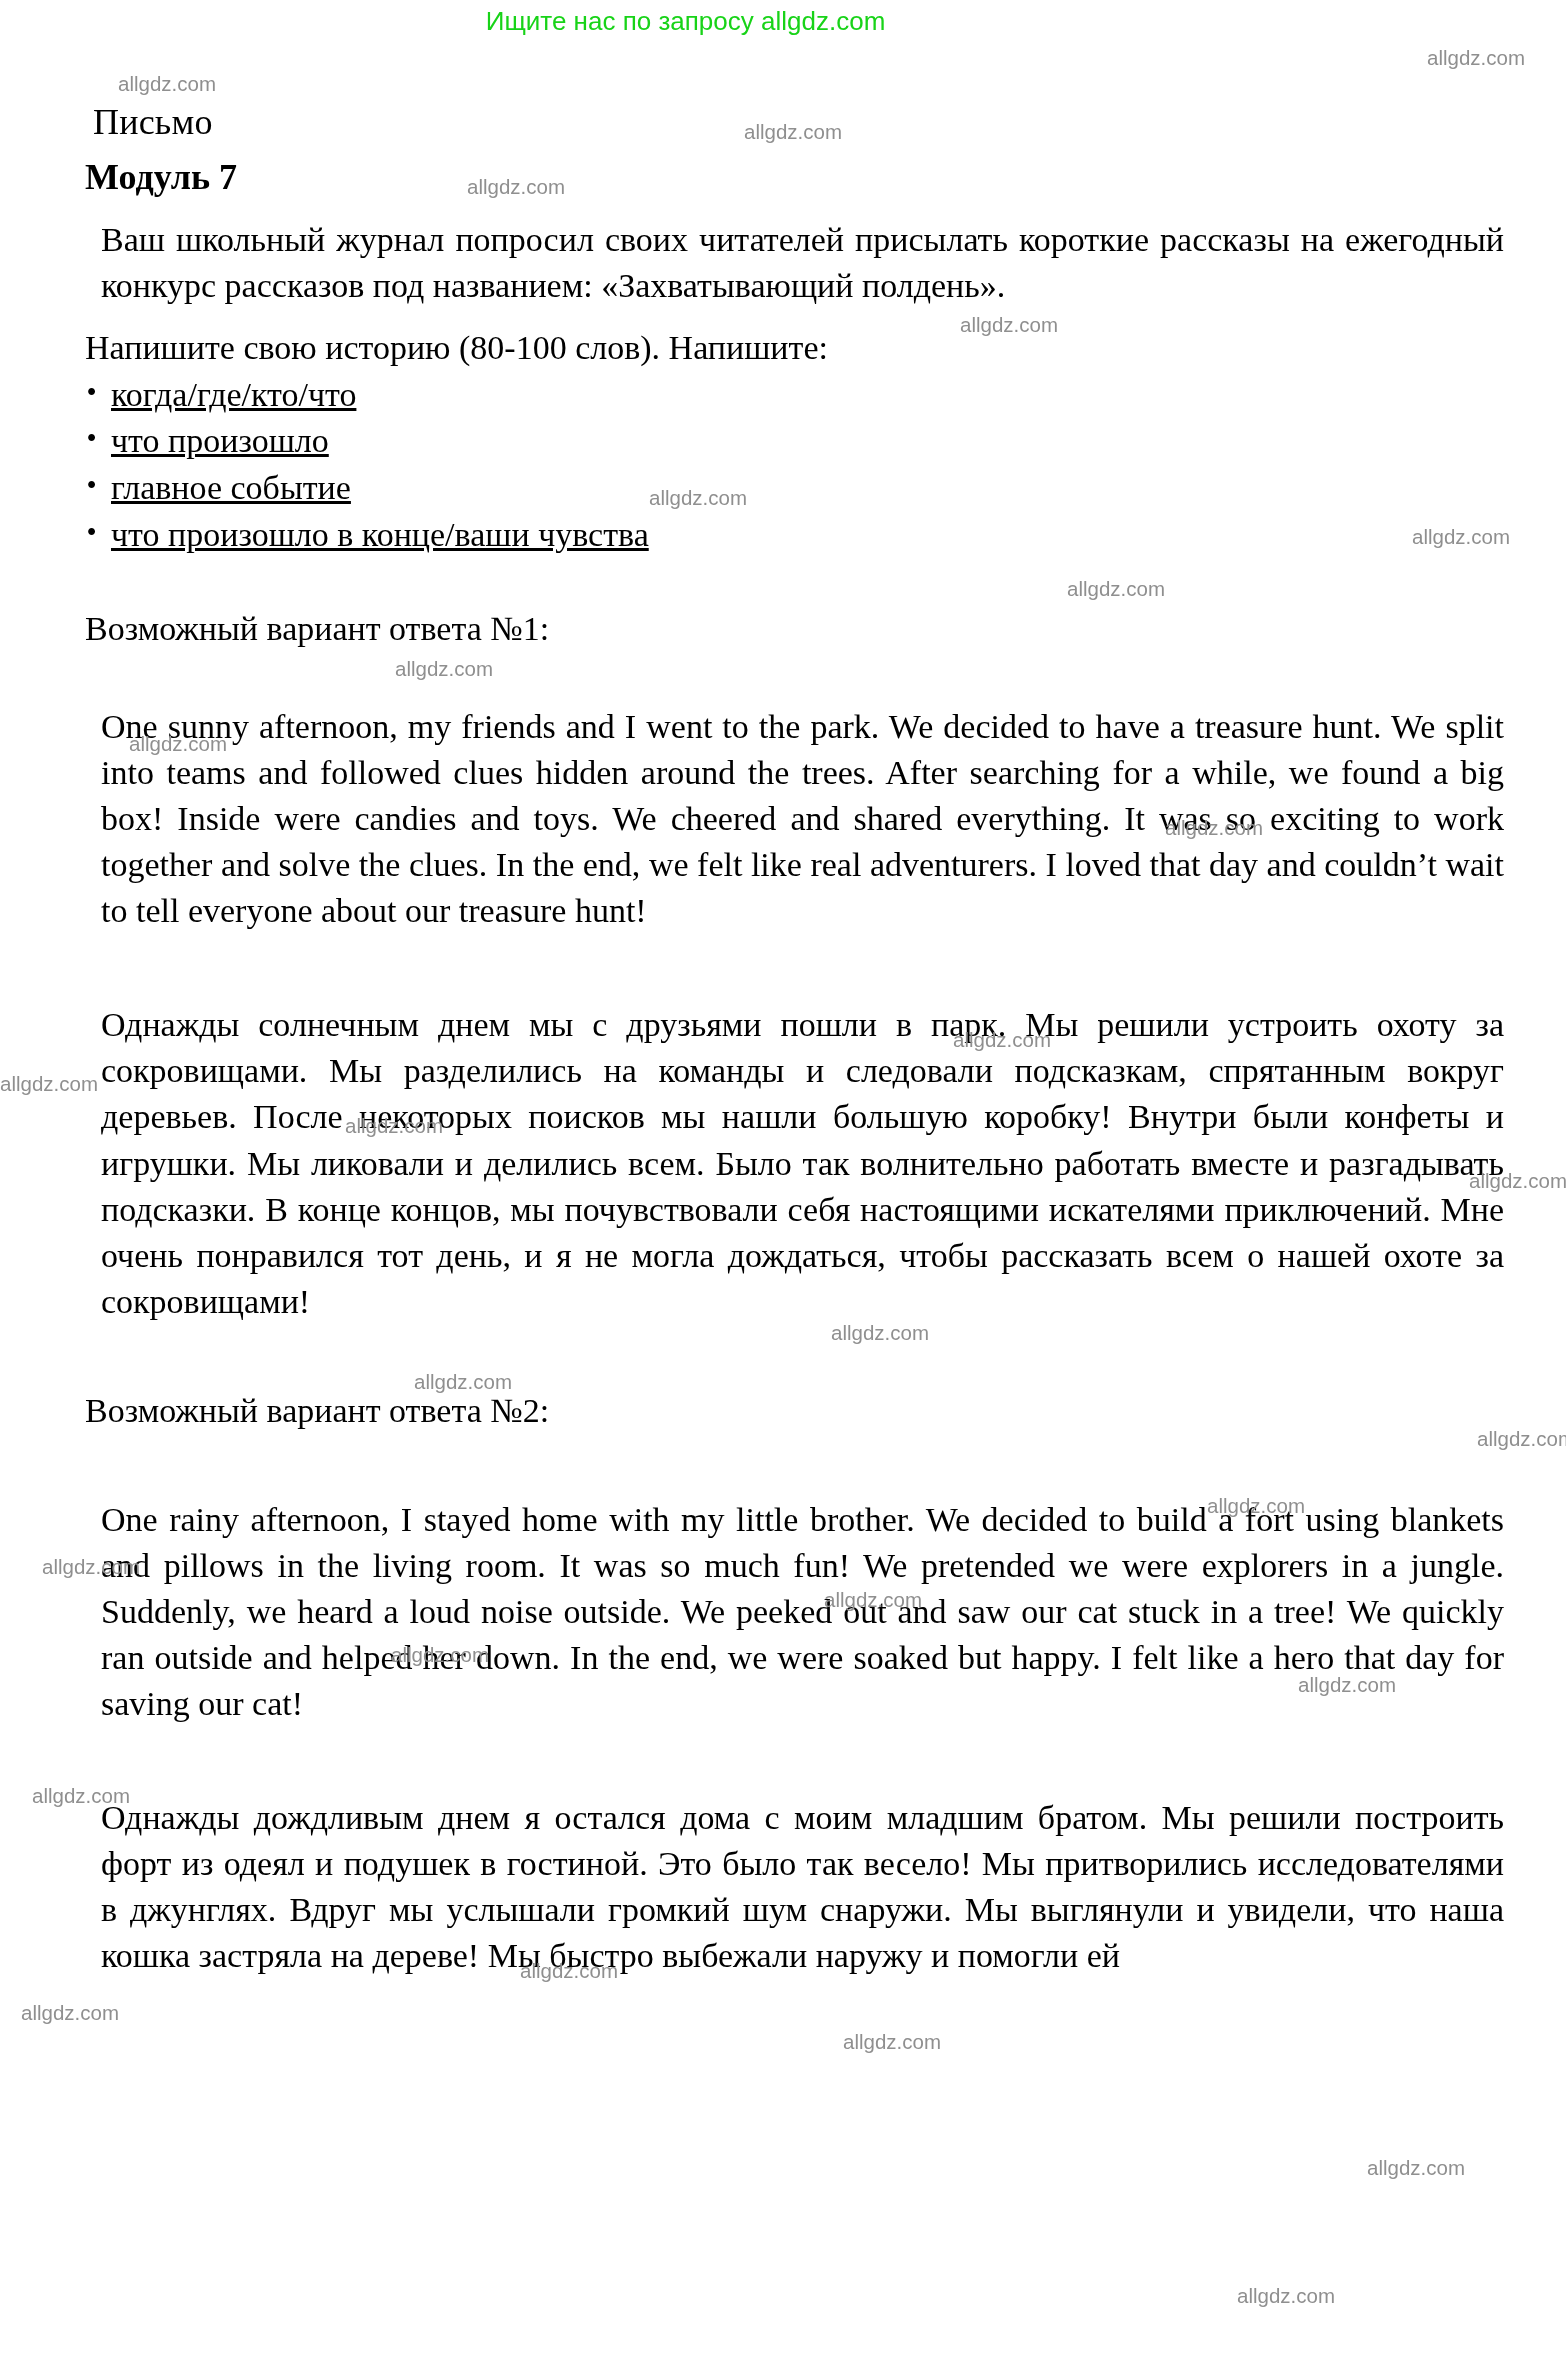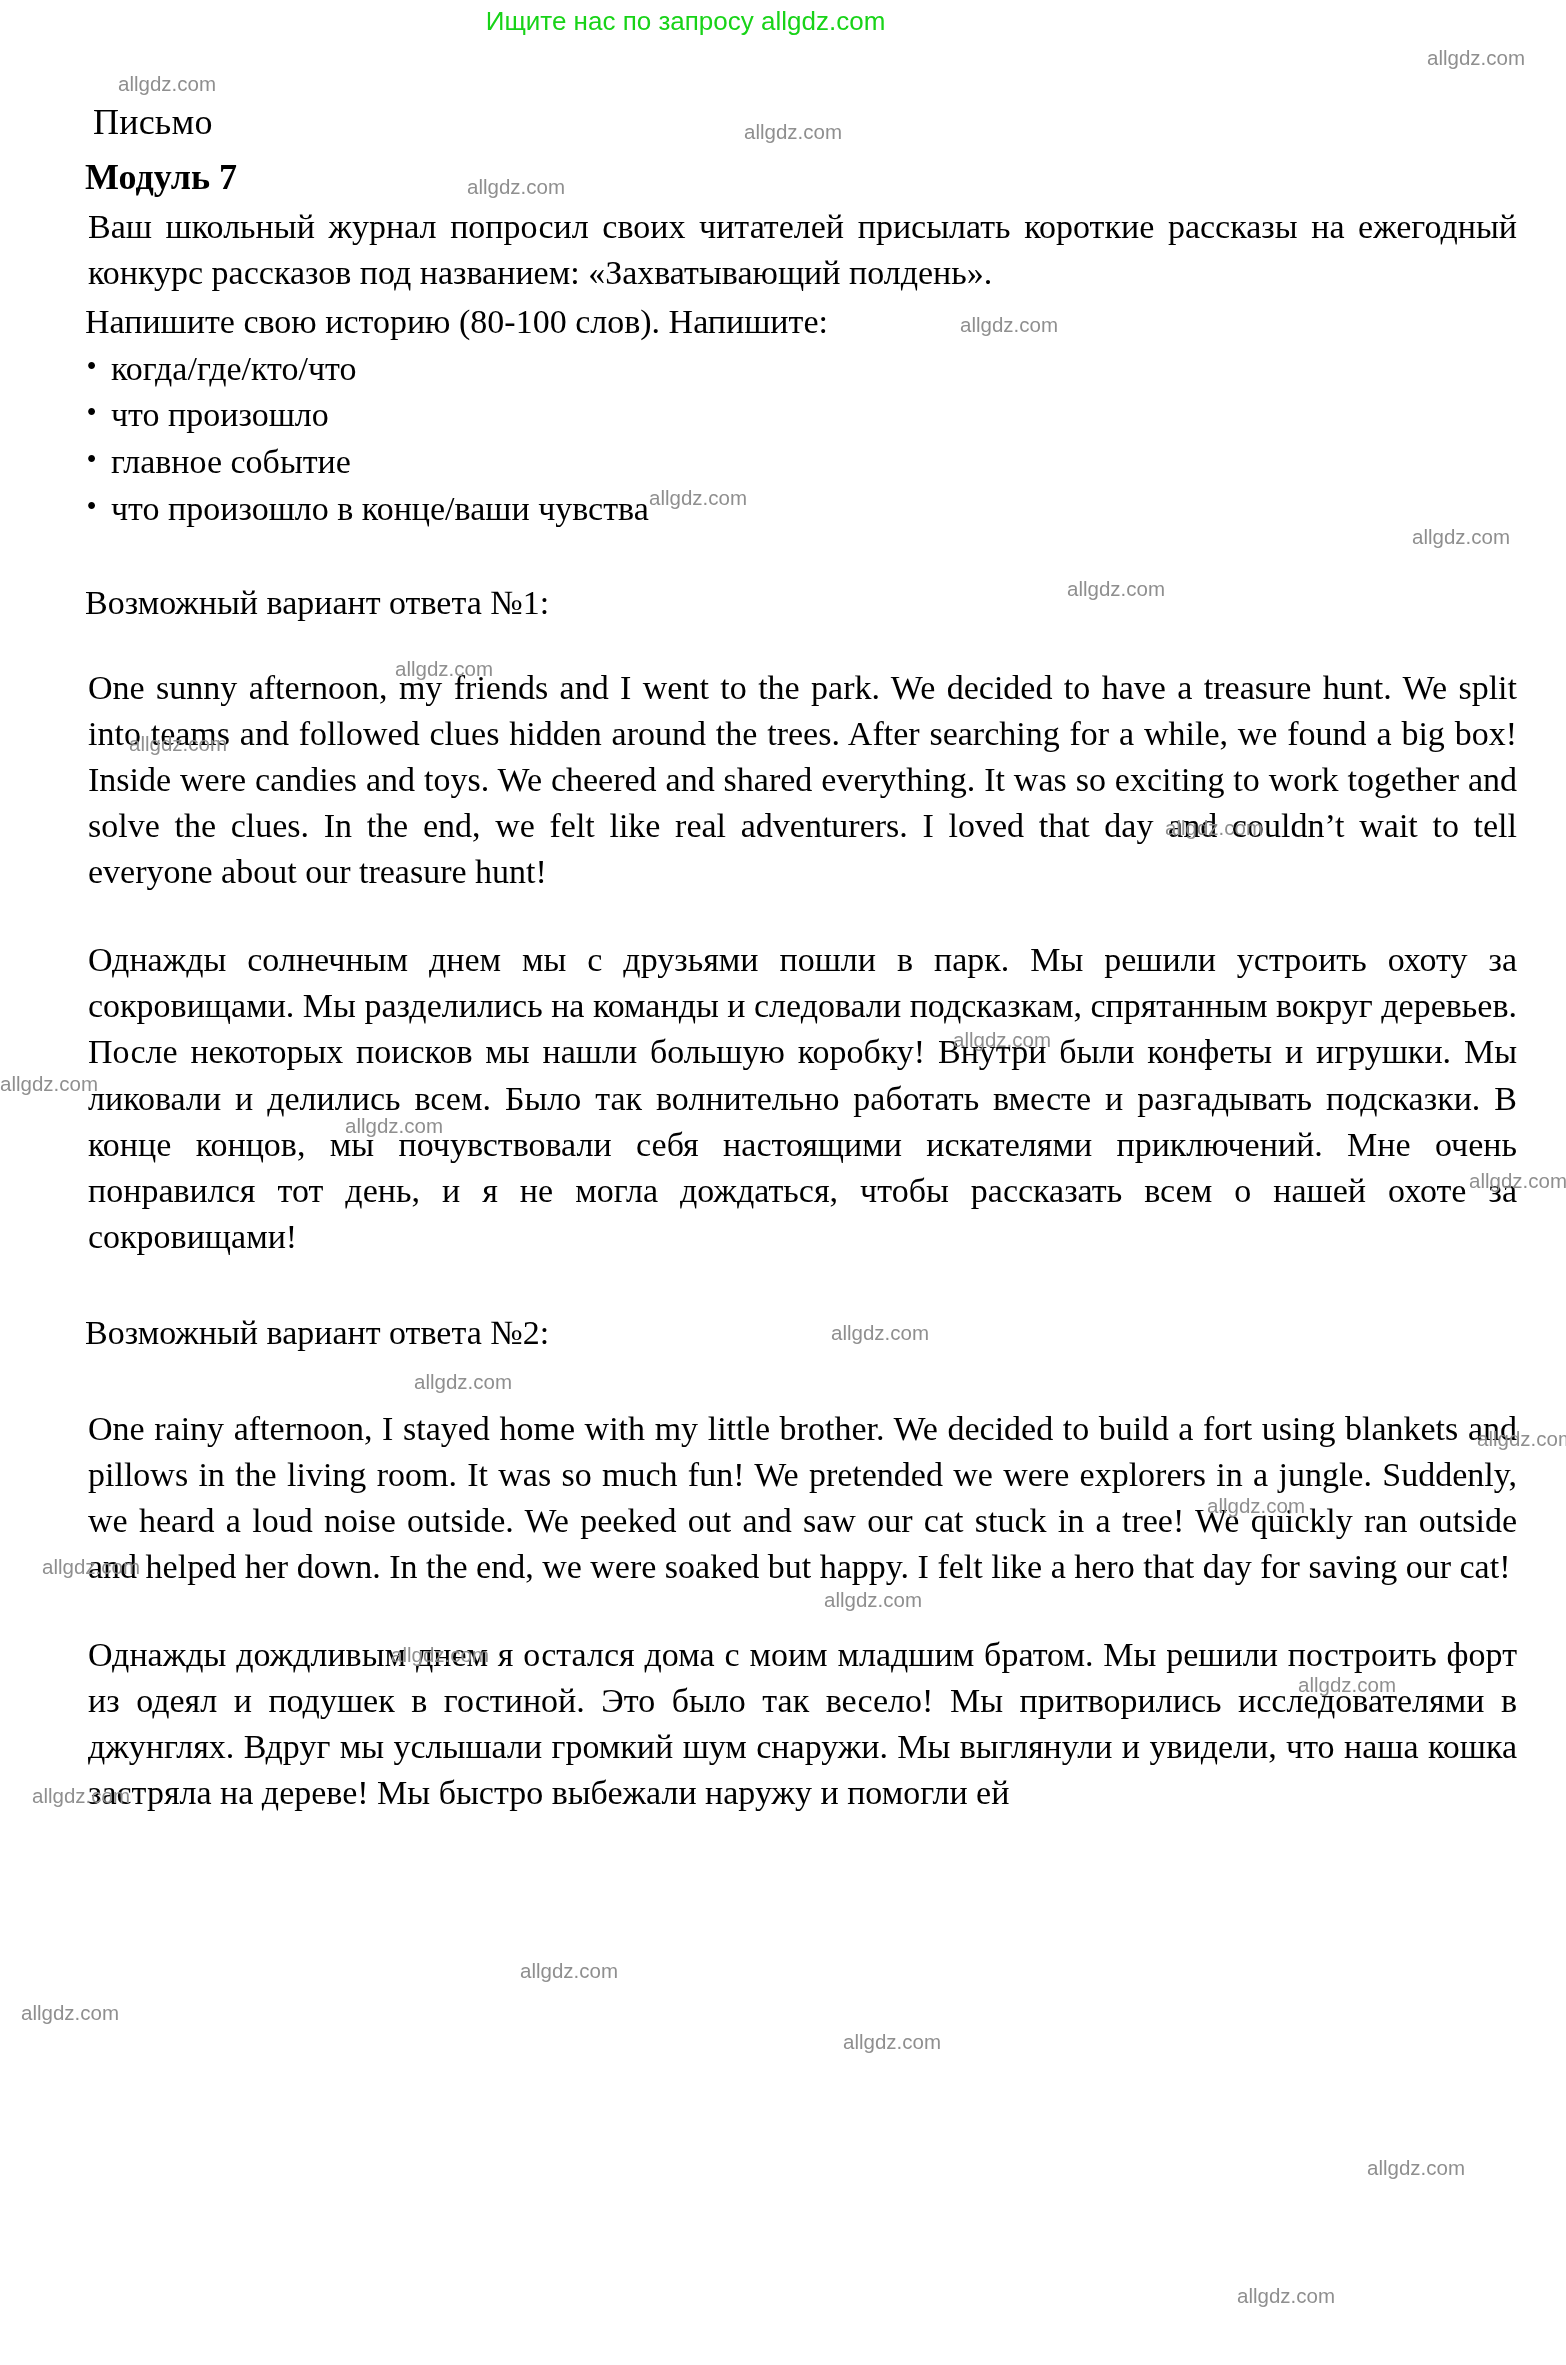--- a/index.html
+++ b/index.html
@@ -59,21 +59,21 @@
   h2.doc-sub {
     font-size: 36px;
     font-weight: bold;
     margin: 0 0 3px 0;
     line-height: 1.32;
   }
 
   p.para {
     font-size: 34px;
     line-height: 1.355;
-    margin: 3px;
+    margin: 16px;
     text-align: justify;
     text-justify: inter-word;
   }
   p.para-left {
     font-size: 34px;
     line-height: 1.355;
     margin: 0;
     text-align: left;
   }
   .bullets {
@@ -81,20 +81,21 @@
     margin: 0;
     padding: 0;
   }
   .bullets li {
     font-size: 34px;
     line-height: 1.38;
     margin: 0;
     padding: 0 0 0 26px;
     position: relative;
     text-align: left;
+    text-decoration: underline;
   }
   .bullets li:before {
     content: "\2022";
     position: absolute;
     left: 1.5px;
     top: 0;
     font-size: 29px;
   }
 
   .sec-head {

